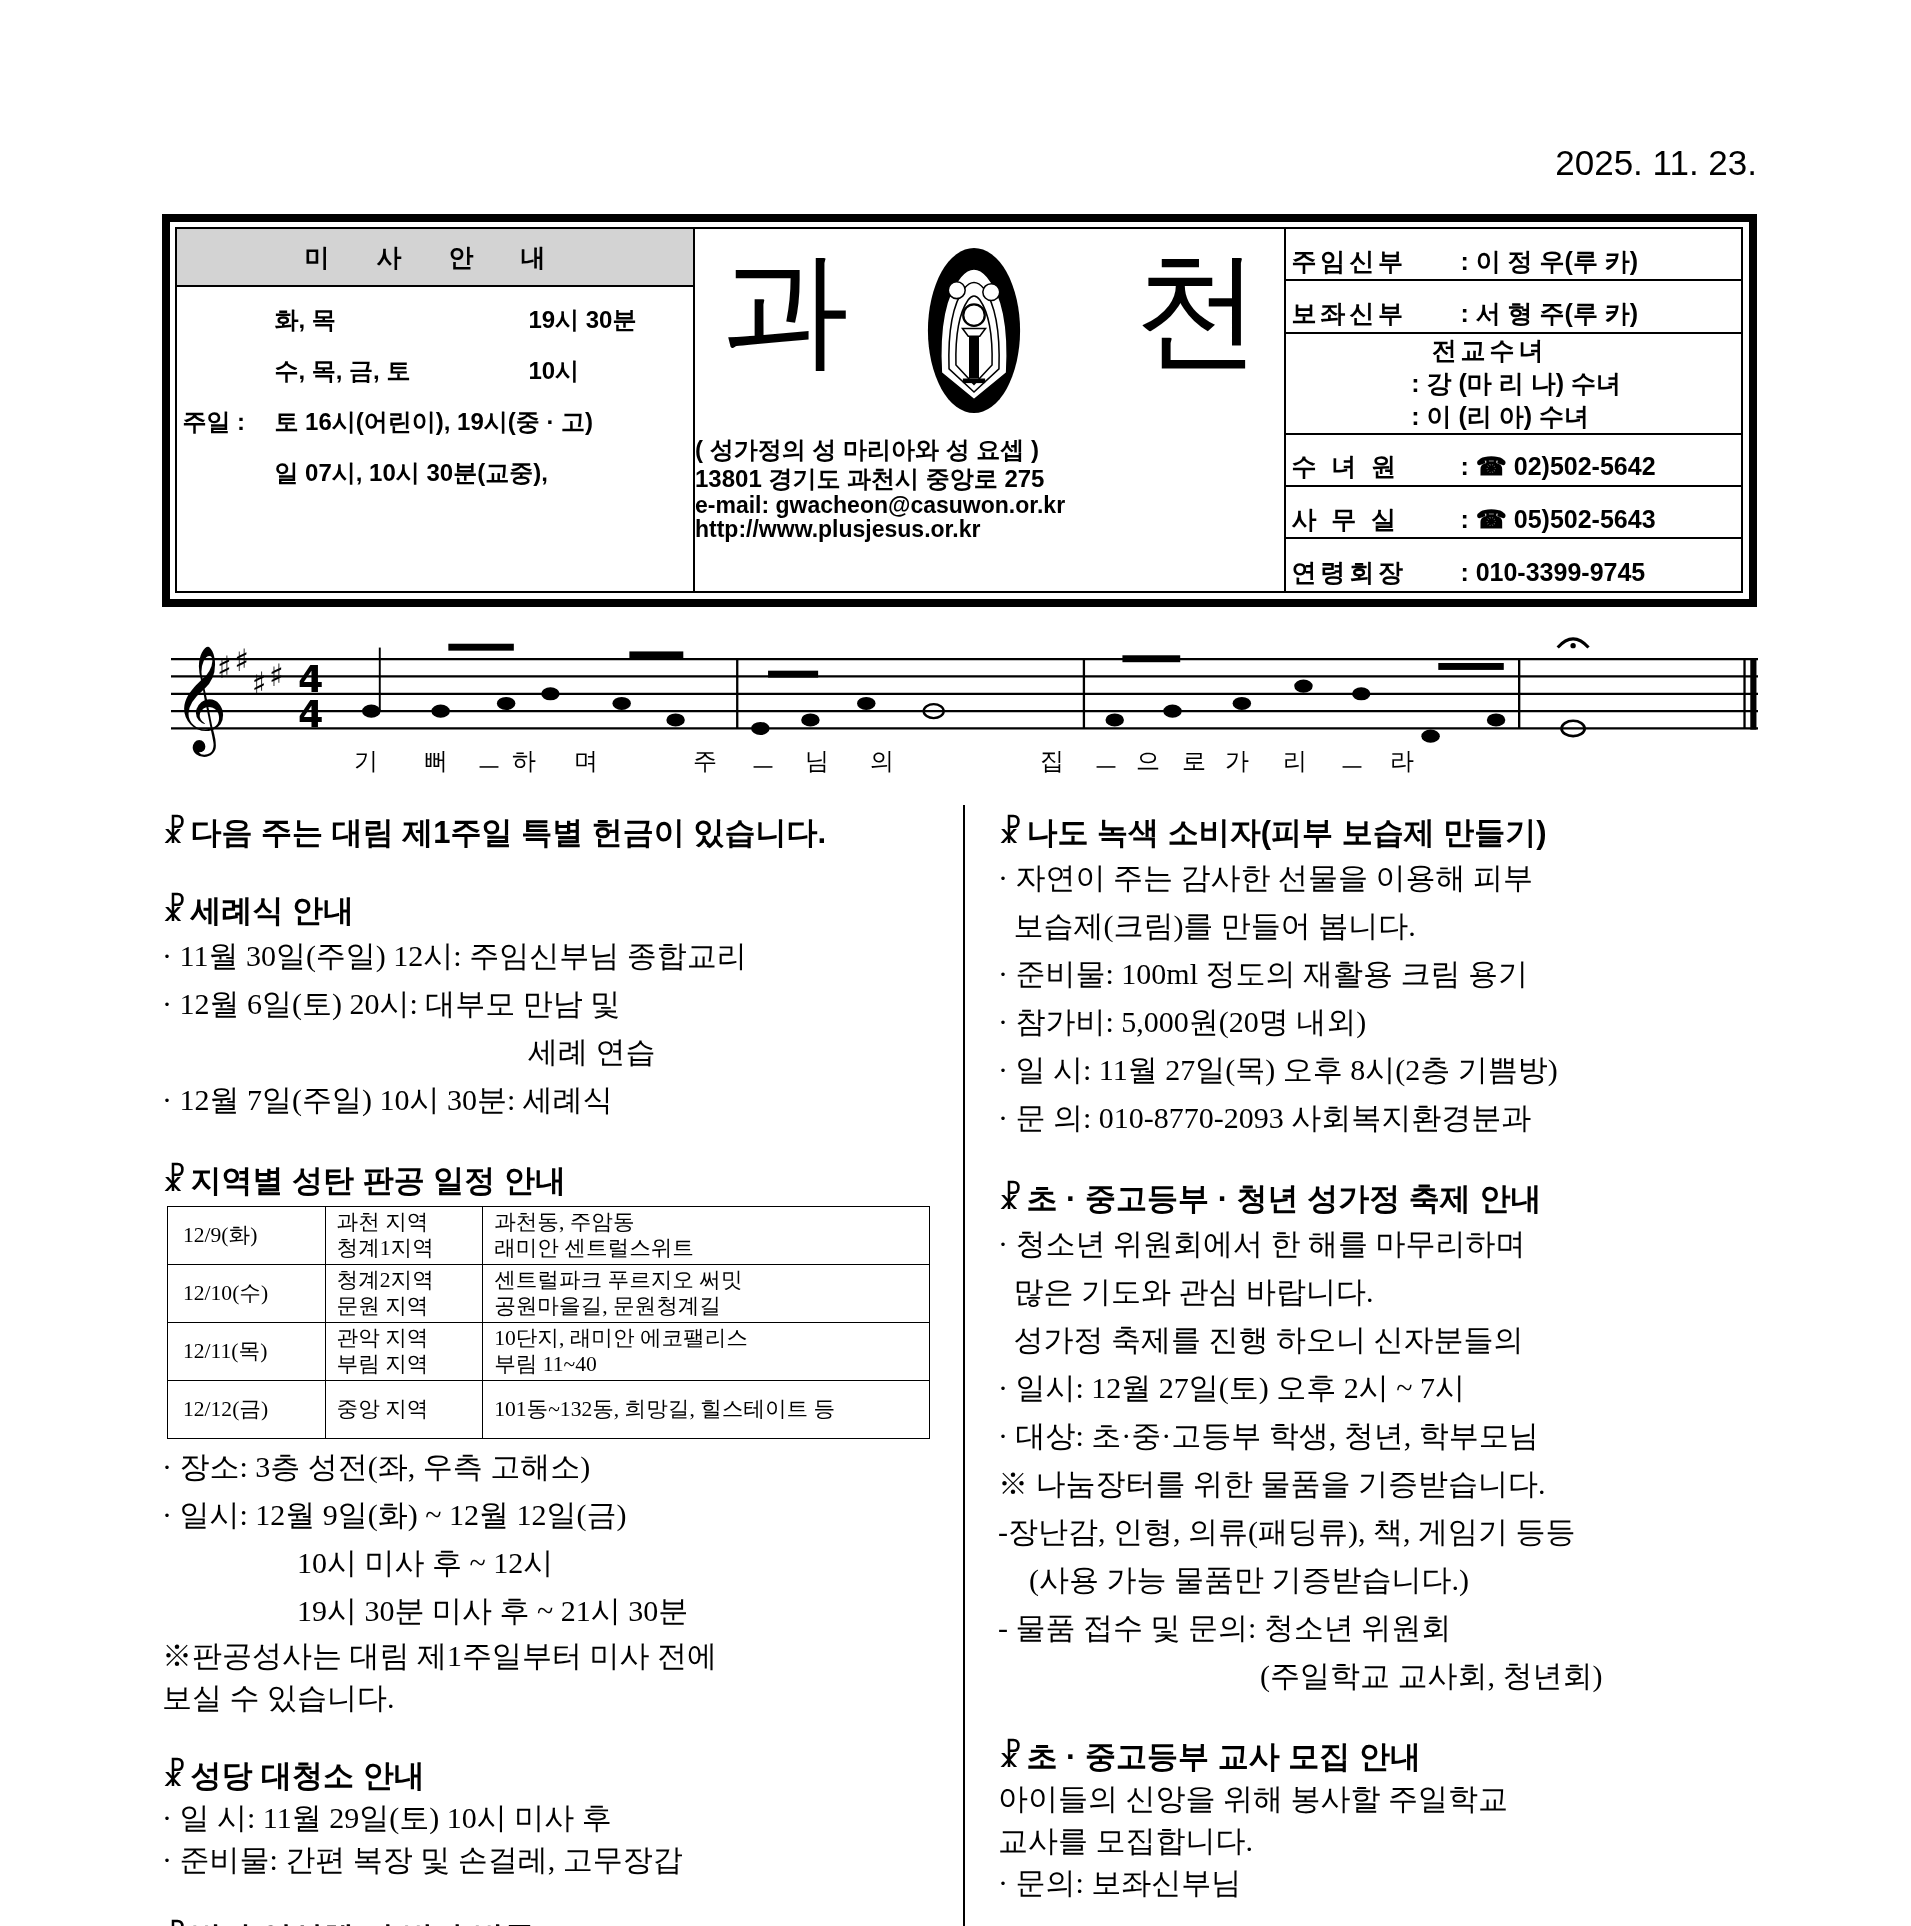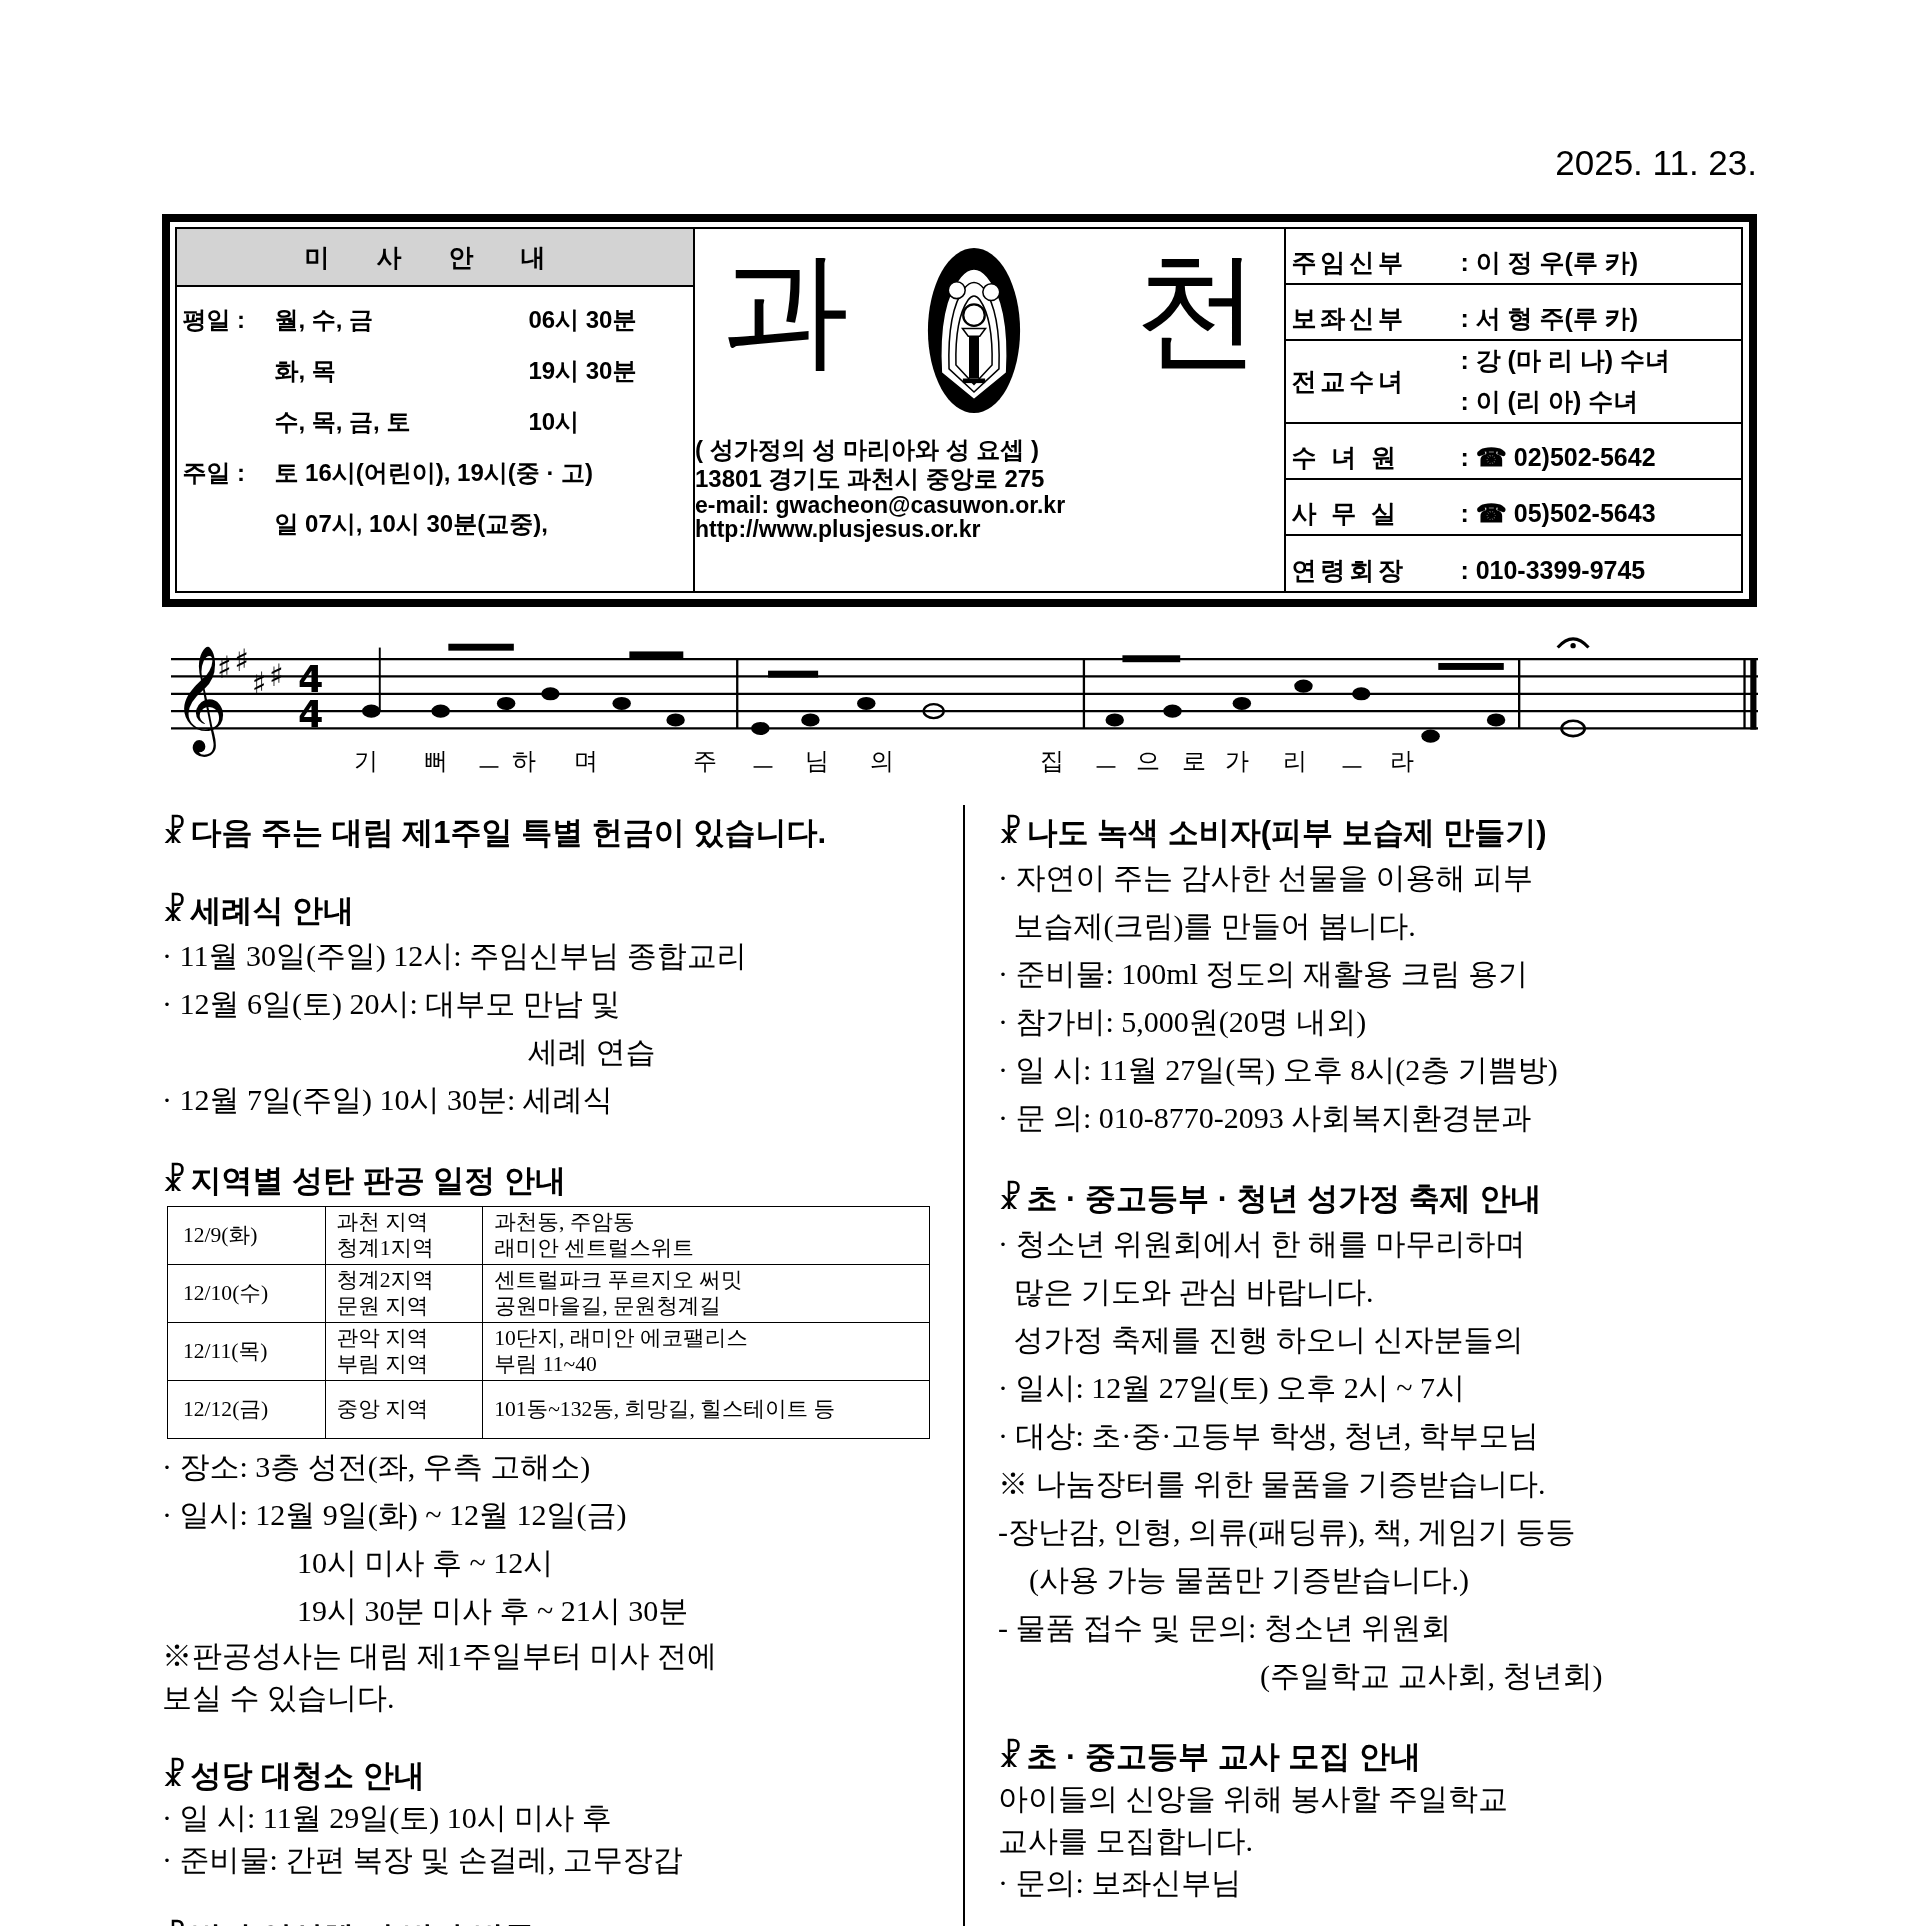--- a/index.html
+++ b/index.html
@@ -27,21 +27,21 @@
   .logo { position:absolute; left:231px; top:17.3px; width:96px; height:169px; }
   .center-info { position:absolute; left:0; right:0; top:206px; font-family:"Liberation Sans", sans-serif; font-weight:bold; font-size:24px; line-height:29px; }
   .center-info .url { font-size:23px; line-height:24px; }
 
   .staff-info { flex:1; display:flex; flex-direction:column; font-family:"Liberation Sans", sans-serif; font-weight:bold; font-size:25px; }
   .srow { border-bottom:2.7px solid #000; display:flex; align-items:center; padding-left:5.4px; white-space:nowrap; box-sizing:border-box; }
   .srow:last-child { border-bottom:none; }
   .slab { width:169px; letter-spacing:3.9px; }
   .sval { }
   .srow.h1 { height:54px;margin-top:14px; }
-  .srow.h2 { height:108px; }
+  .srow.h2 { height:108px;flex-direction:column; }
   .nuns { display:flex; flex-direction:column; justify-content:space-around; height:100%; }
 
   
   .staff { left:171px; top:632px; width:1587px; height:139px; }
   .lyrics { left:308px; top:745px; width:1310px; font-family:"DejaVu Sans", sans-serif; font-size:24px; display:flex; }
   .lyrics span { position:absolute; }
 
   
   .col-left { left:162px; top:811px; width:794px; }
   .col-right { left:998px; top:811px; width:767px; }
@@ -63,25 +63,20 @@
 <body>
 
 <div class="abs date">2025. 11. 23.</div>
 
 <div class="abs hdr-outer"></div>
 <div class="abs hdr-inner">
 
   <div class="mass">
     <div class="mass-title">미 사 안 내</div>
     <div class="mass-body">
-      <div class="mrow">
-        <span class="mlab">평일 :</span>
-        <span class="mdays">월, 수, 금</span>
-        <span class="mtime">06시 30분</span>
-      </div>
       <div class="mrow">
         <span class="mlab"></span>
         <span class="mdays">화, 목</span>
         <span class="mtime">19시 30분</span>
       </div>
       <div class="mrow">
         <span class="mlab"></span>
         <span class="mdays">수, 목, 금, 토</span>
         <span class="mtime">10시</span>
       </div>

